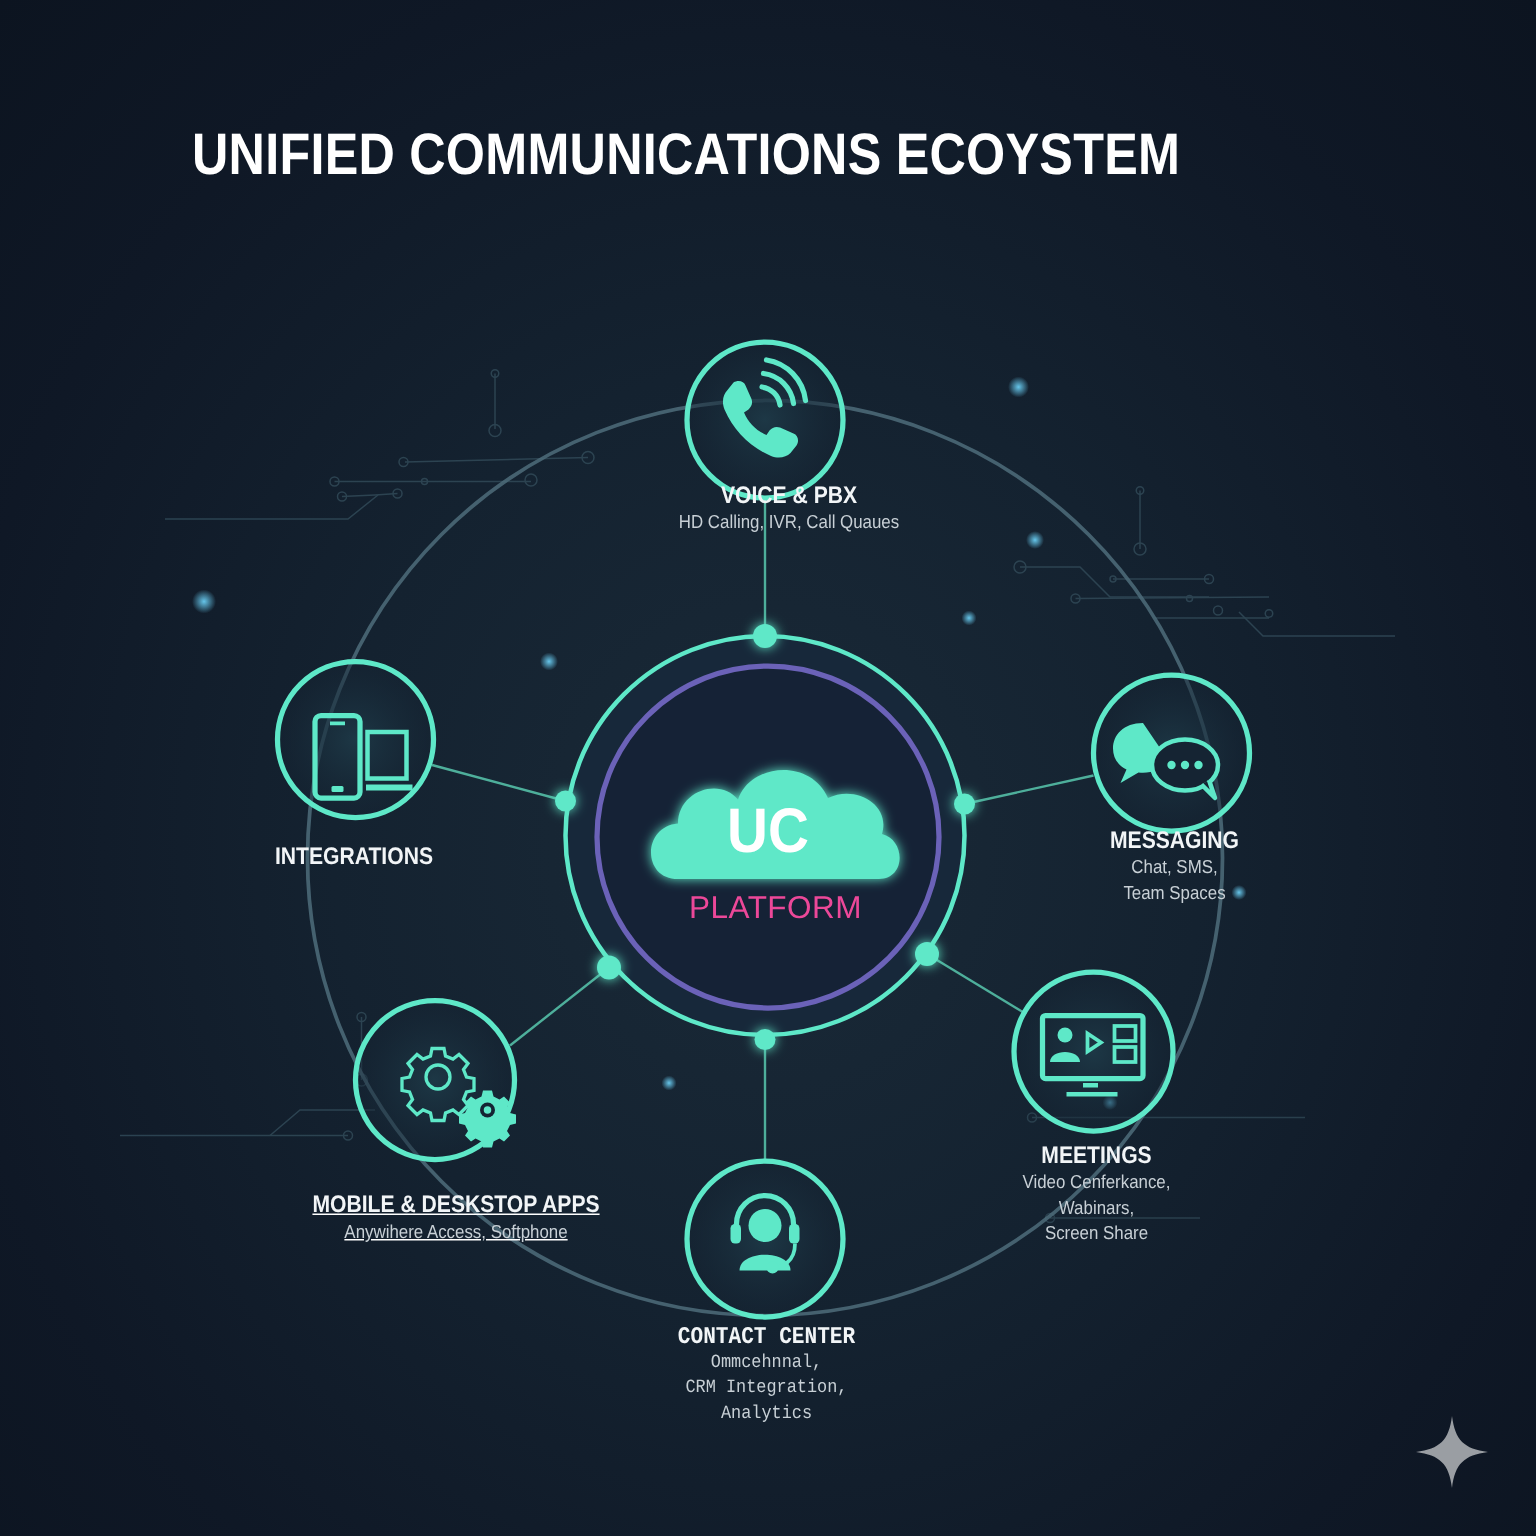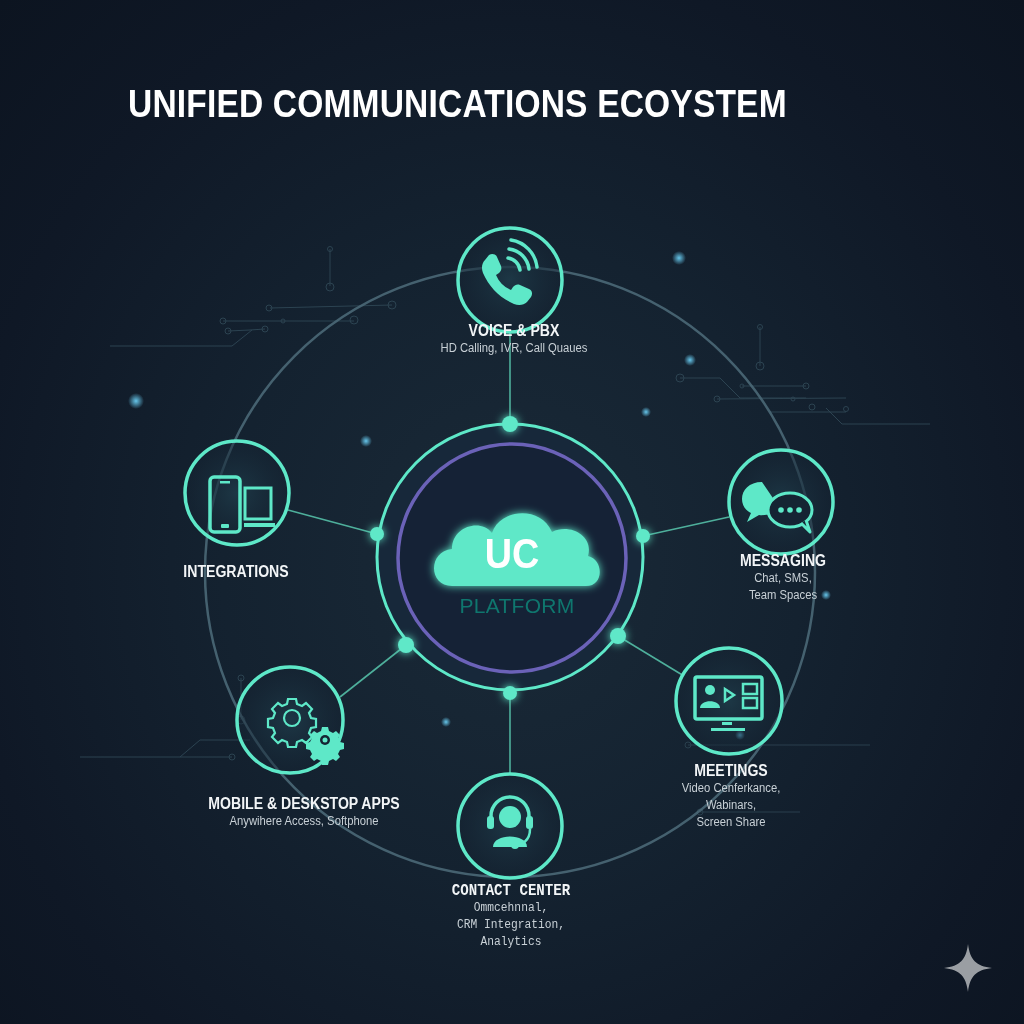--- a/index.html
+++ b/index.html
@@ -26,21 +26,21 @@
   .label .name {
     display: block; font-weight: 700; font-size: 16px; color: #f2f5f7;
     transform: scaleX(0.88);
   }
   .label .desc {
     display: block; font-size: 12.5px; color: #c8d0d6; line-height: 17px;
     transform: scaleX(0.9);
   }
   .center-label {
     position: absolute; left: 517px; top: 594px; transform: translateX(-50%);
-    font-size: 21px; color: #0f766e; letter-spacing: 0.3px;
+    font-size: 21px; color: #ec4899; letter-spacing: 0.3px;
   }
   .cloud-text {
     position: absolute; left: 512px; top: 530px; transform: translateX(-50%) scaleX(0.9);
     font-size: 42px; font-weight: 700; color: #ffffff;
   }
   .sparkle { position: absolute; left: 942px; top: 942px; }
 </style>
 </head>
 <body>
 
@@ -225,21 +225,21 @@
       <rect x="221" y="524" width="8" height="4" rx="1" fill="#5ee8c8"></rect>
       <rect x="245" y="488" width="26" height="31" fill="none" stroke="#5ee8c8" stroke-width="3"></rect>
       <rect x="244" y="523" width="31" height="4" fill="#5ee8c8"></rect>
     </g>
   </g>
 </svg>
 
 <div class="cloud-text">UC</div>
 <div class="center-label">PLATFORM</div>
 
-<div class="label" style="left:514px; top:322px;">
+<div class="label" style="left:526px; top:322px;">
   <span class="name">VOICE &amp; PBX</span>
   <span class="desc">HD Calling, IVR, Call Quaues</span>
 </div>
 
 <div class="label" style="left:783px; top:552px;">
   <span class="name">MESSAGING</span>
   <span class="desc">Chat, SMS,</span>
   <span class="desc">Team Spaces</span>
 </div>
 
@@ -250,21 +250,21 @@
   <span class="desc">Screen Share</span>
 </div>
 
 <div class="label" style="left:511px; top:882px;font-family:Liberation Mono, monospace;">
   <span class="name">CONTACT CENTER</span>
   <span class="desc">Ommcehnnal,</span>
   <span class="desc">CRM Integration,</span>
   <span class="desc">Analytics</span>
 </div>
 
-<div class="label" style="left:304px; top:795px;">
+<div class="label" style="left:304px; top:795px;text-decoration:underline;">
   <span class="name">MOBILE &amp; DESKSTOP APPS</span>
   <span class="desc">Anywihere Access, Softphone</span>
 </div>
 
 <div class="label" style="left:236px; top:563px;">
   <span class="name">INTEGRATIONS</span>
 </div>
 
 <svg class="sparkle" width="52" height="52" viewBox="0 0 52 52">
   <path d="M26,2 C28,18 34,24 50,26 C34,28 28,34 26,50 C24,34 18,28 2,26 C18,24 24,18 26,2 Z" fill="#9a9ea3"></path>

